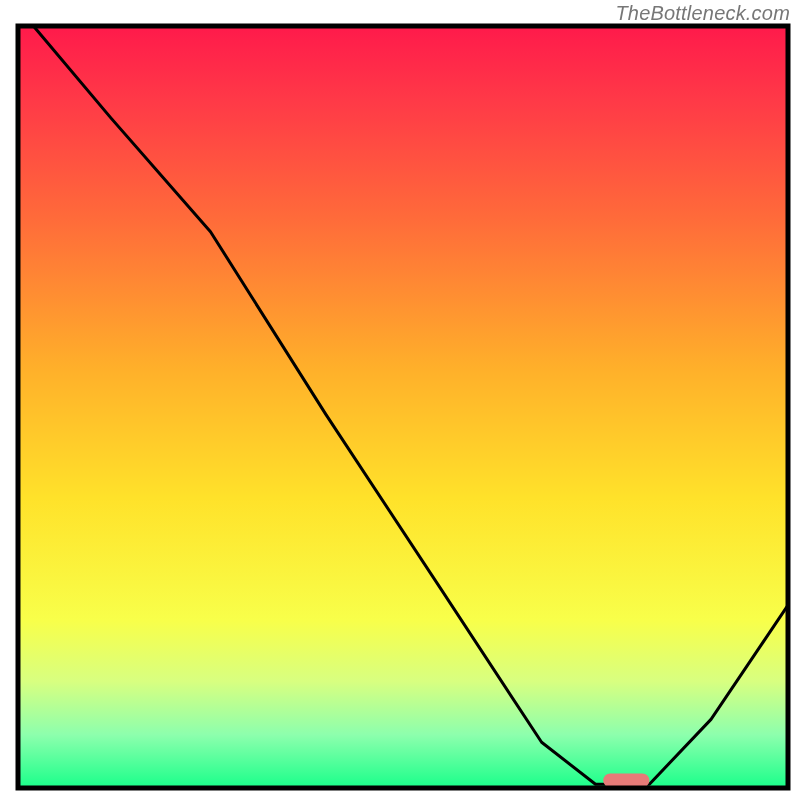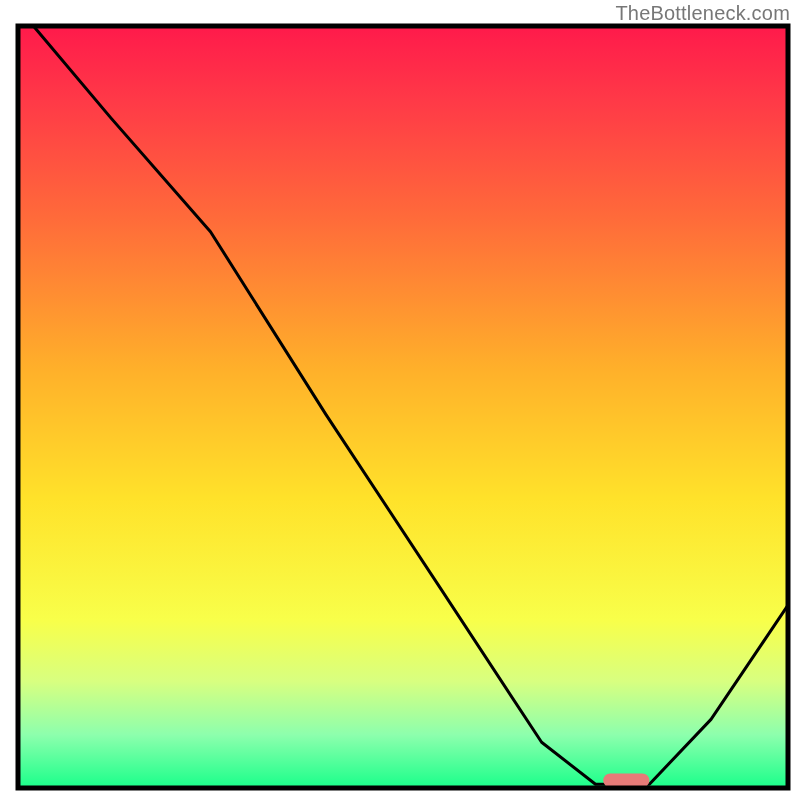--- a/index.html
+++ b/index.html
@@ -17,20 +17,21 @@
   }
   .watermark {
     position: absolute;
     top: 2px;
     right: 10px;
     color: #777;
     font-size: 20px;
     font-weight: 500;
     z-index: 20;
     letter-spacing: 0.2px;
+    font-style: italic;
   }
   svg.chart {
     position: absolute;
     top: 0;
     left: 0;
   }
 </style>
 </head>
 <body>
 

